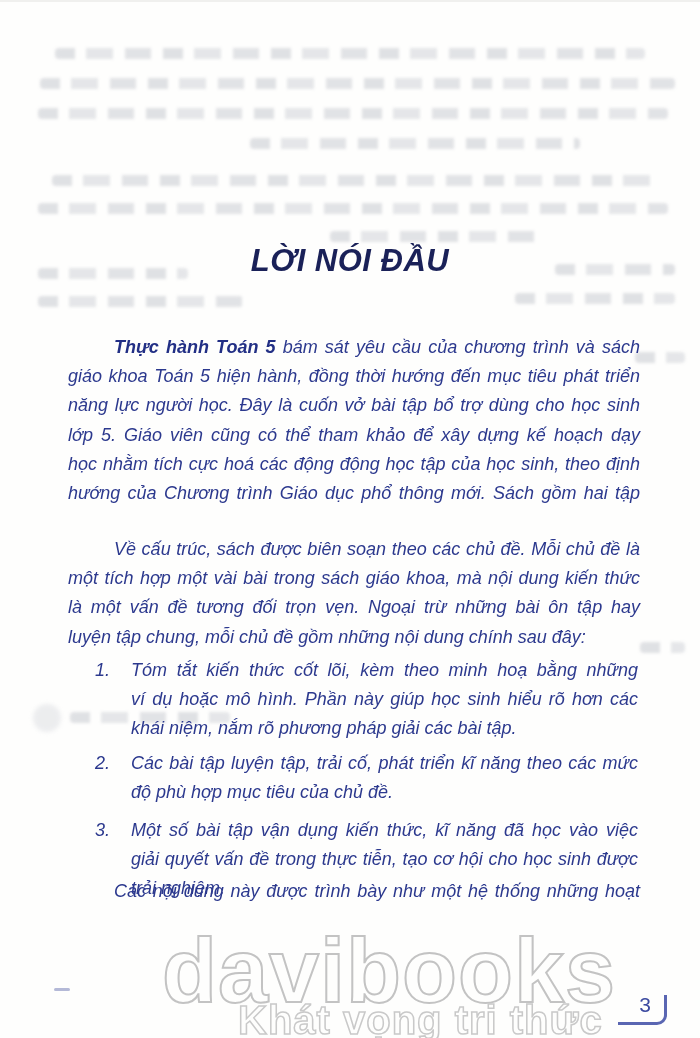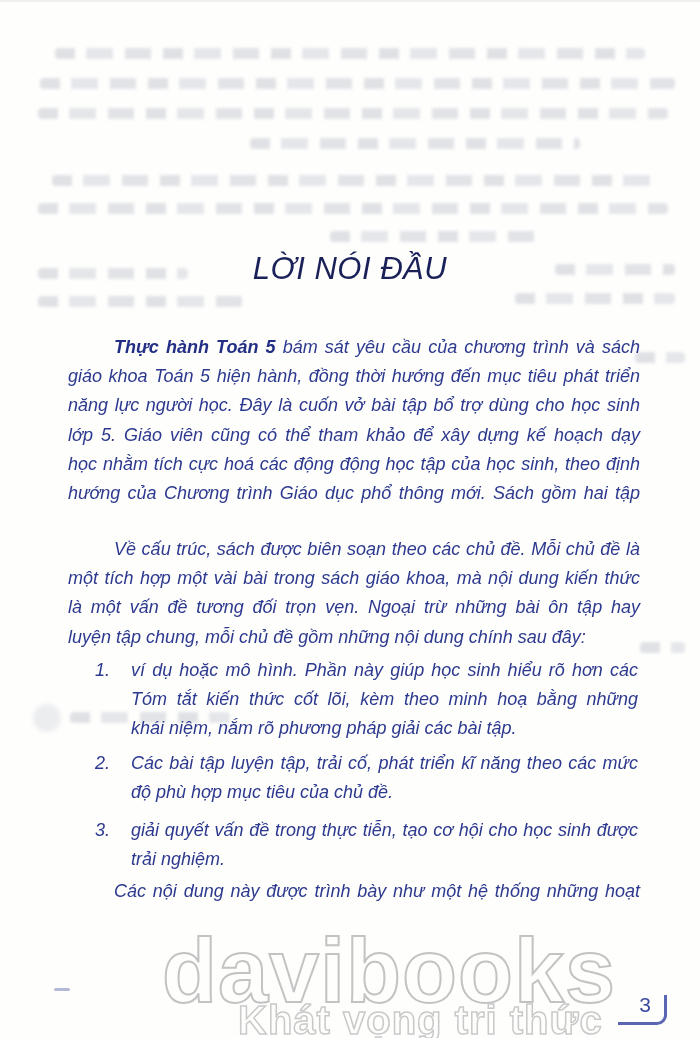--- a/index.html
+++ b/index.html
@@ -17,22 +17,22 @@
       #c2c5cc 0 20px, rgba(255,255,255,0) 20px 31px,
       #cdd0d6 31px 58px, rgba(255,255,255,0) 58px 70px,
       #c6c9d0 70px 96px, rgba(255,255,255,0) 96px 108px);
   }
   .bleed-blob{
     position:absolute;z-index:1;filter:blur(2px);opacity:.45;
     background:#d7d9de;border-radius:50%;
   }
   
   .title{
-    position:absolute;left:0;right:0;top:241px;z-index:2;margin:8px;
-    text-align:center;font-size:31px;font-weight:normal;font-style:italic;
+    position:absolute;left:0;right:0;top:241px;z-index:2;margin:0;
+    text-align:center;font-size:31px;font-weight:bold;font-style:italic;
     color:#1a2158;letter-spacing:.5px;
   }
   
   .block{position:absolute;z-index:2;}
   .tline{
     font-style:italic;font-size:18px;line-height:29.2px;
     color:#2c398e;white-space:normal;margin-left:8px;
   }
   .tline b{color:#222f85;}
   .just{text-align:justify;text-align-last:justify;}
@@ -110,35 +110,36 @@
   <div class="block b2">
       <div class="tline just ind">Về cấu trúc, sách được biên soạn theo các chủ đề. Mỗi chủ đề là</div>
       <div class="tline just">một tích hợp một vài bài trong sách giáo khoa, mà nội dung kiến thức</div>
       <div class="tline just">là một vấn đề tương đối trọn vẹn. Ngoại trừ những bài ôn tập hay</div>
       <div class="tline">luyện tập chung, mỗi chủ đề gồm những nội dung chính sau đây:</div>
     </div>
 
   <div class="block list b3">
     <span class="num">1.</span>
     <div class="lines">
+        <div class="tline just">Tóm tắt kiến thức cốt lõi, kèm theo minh hoạ bằng những</div>
         <div class="tline just">ví dụ hoặc mô hình. Phần này giúp học sinh hiểu rõ hơn các</div>
-        <div class="tline just">Tóm tắt kiến thức cốt lõi, kèm theo minh hoạ bằng những</div>
         <div class="tline">khái niệm, nắm rõ phương pháp giải các bài tập.</div>
       </div>
   </div>
   <div class="block list b4">
     <span class="num">2.</span>
     <div class="lines">
         <div class="tline just">Các bài tập luyện tập, trải cố, phát triển kĩ năng theo các mức</div>
         <div class="tline">độ phù hợp mục tiêu của chủ đề.</div>
       </div>
   </div>
   <div class="block list b5">
     <span class="num">3.</span>
     <div class="lines">
+        <div class="tline just">Một số bài tập vận dụng kiến thức, kĩ năng đã học vào việc</div>
         <div class="tline just">giải quyết vấn đề trong thực tiễn, tạo cơ hội cho học sinh được</div>
         <div class="tline">trải nghiệm.</div>
       </div>
   </div>
 
   <div class="block b6">
       <div class="tline just ind">Các nội dung này được trình bày như một hệ thống những hoạt</div>
     </div>
 
   <div class="wm-brand">davibooks</div>

